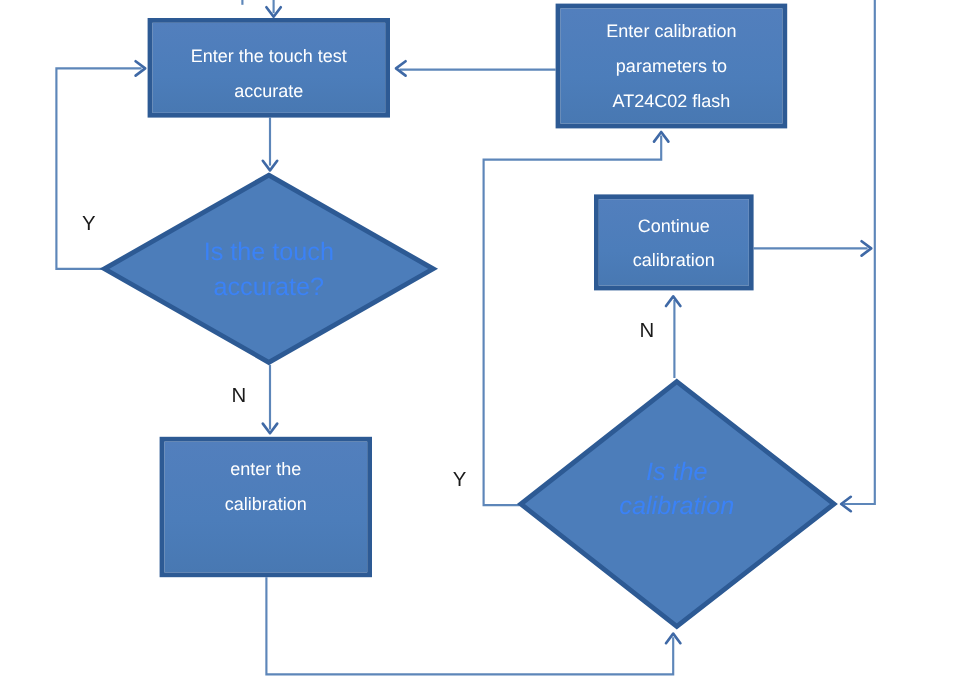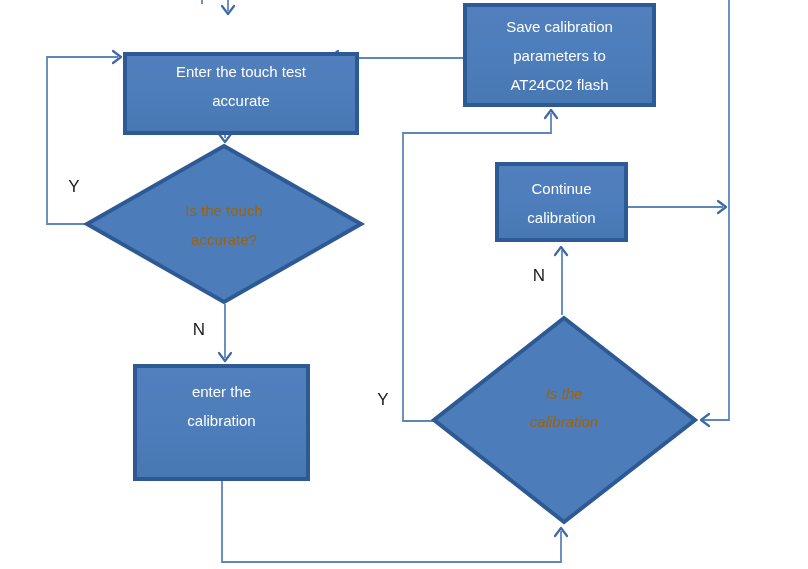--- a/index.html
+++ b/index.html
@@ -20,22 +20,22 @@
     box-sizing: border-box;
     border: 4px solid #2d5a94;
     background: linear-gradient(180deg, #527fbd 0%, #4c7dba 60%, #4878b2 100%);
     color: #ffffff;
     font-size: 15px;
     line-height: 29px;
     text-align: center;
   }
   .diamond-text {
     position: absolute;
-    color: #a16207;
-    font-size: 15px;
+    color: #3b82f6;
+    font-size: 21px;
     text-align: center;
     width: 240px;
   }
   .flow-label {
     position: absolute;
     color: #1a1a1a;
     font-size: 17px;
     transform: translate(-50%, -50%);
   }
   .connector { stroke: #5d86b9; stroke-width: 1.8; fill: none; }
@@ -69,27 +69,27 @@
     <path class="arrowhead" d="M555,536 L561,528 L567,536"></path>
     <path class="arrowhead" d="M555,255 L561,247 L567,255"></path>
     <path class="arrowhead" d="M718,201 L726,207 L718,213"></path>
     <path class="arrowhead" d="M709,414 L701,420 L709,426"></path>
     <path class="arrowhead" d="M545,118 L551,110 L557,118"></path>
 
     <polygon class="shape" points="224,146 361,224 224,302 87,224"></polygon>
     <polygon class="shape" points="564,318 695,420 564,522 434,420"></polygon>
   </svg>
 
-  <div class="box" style="left:123px; top:15px; width:236px; height:83px; padding-top:1px;margin-top:37px;">
+  <div class="box" style="left:123px; top:15px; width:202px; height:83px; padding-top:14px;">
     <div>Enter the touch test</div>
     <div>accurate</div>
   </div>
 
   <div class="box" style="left:463px; top:3px; width:193px; height:104px; padding-top:5px;">
-    <div>Save calibration</div>
+    <div>Enter calibration</div>
     <div>parameters to</div>
     <div>AT24C02 flash</div>
   </div>
 
   <div class="box" style="left:495px; top:162px; width:133px; height:80px; padding-top:8px;">
     <div>Continue</div>
     <div>calibration</div>
   </div>
 
   <div class="box" style="left:133px; top:364px; width:177px; height:117px; padding-top:9px;">

